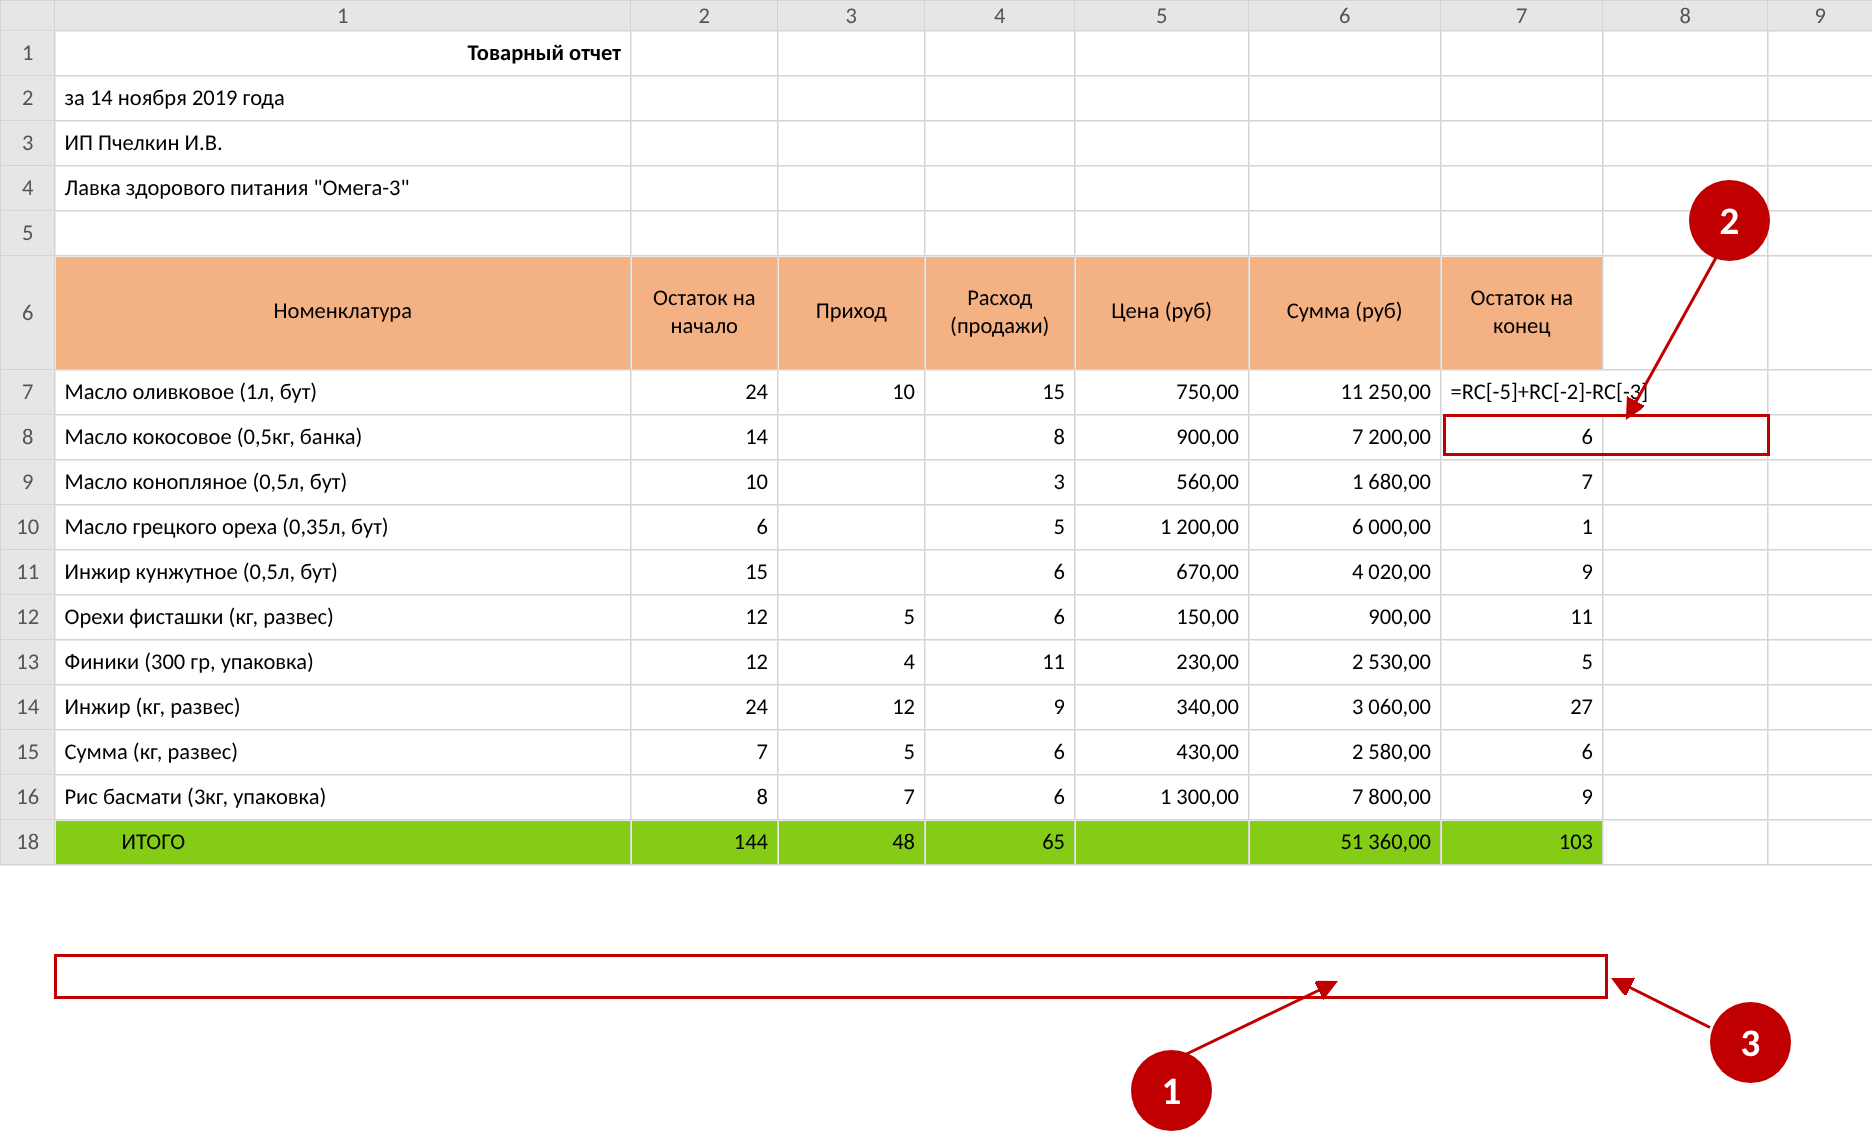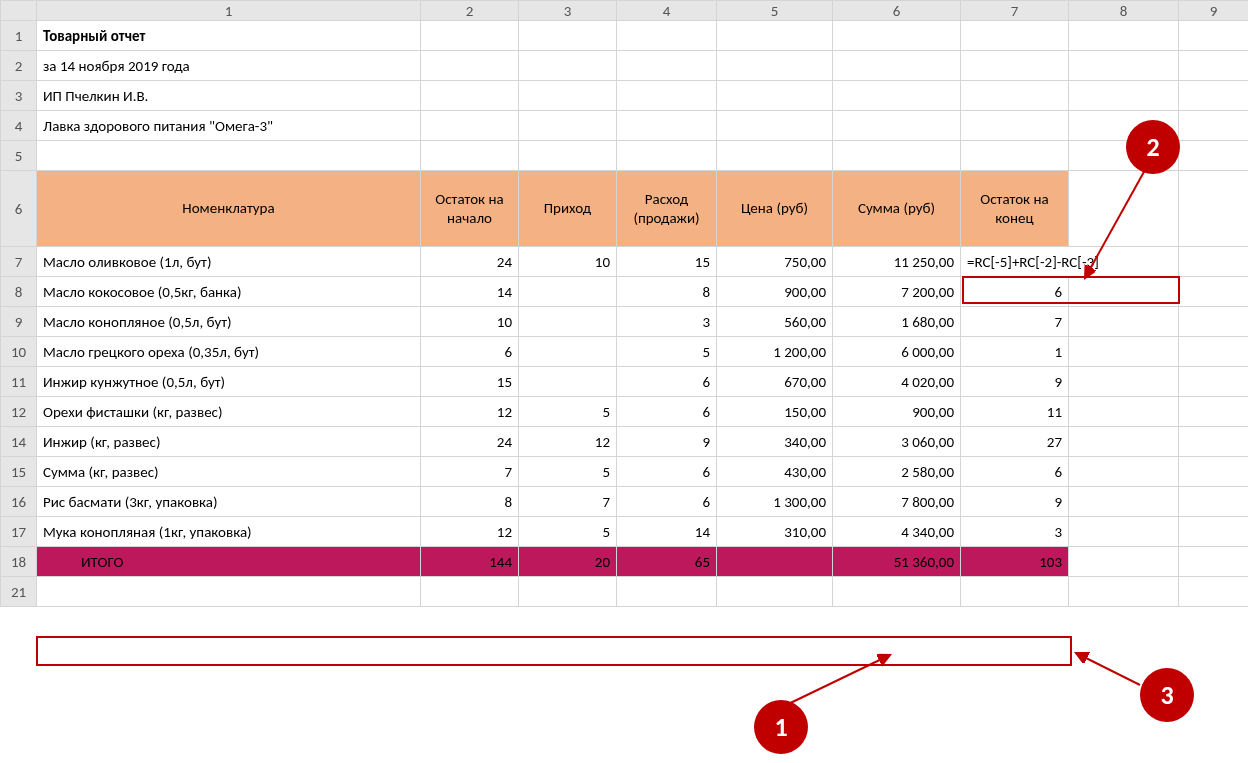--- a/index.html
+++ b/index.html
@@ -49,26 +49,26 @@
   tr.data th, tr.data td { height: 30px; }
   
   tr.hdr td.hcell {
     background: #f4b183;
     text-align: center;
     white-space: normal;
     line-height: 1.25;
     color: #000;
   }
   
-  td.title { font-weight: bold; }
+  td.title { font-weight: bold; text-align: right; }
   
   td.num { text-align: right; }
   
   tr.total td.tcell {
-    background: #be185d;
+    background: #84cc16;
     padding-left: 44px;
   }
   
   .formula-box {
     position: absolute;
     border: 2px solid #c00000;
     pointer-events: none;
   }
   .total-box {
     position: absolute;
@@ -269,20 +269,32 @@
         <td class="num">12</td>
         <td class="num">5</td>
         <td class="num">6</td>
         <td class="num">150,00</td>
         <td class="num">900,00</td>
         <td class="num">11</td>
         <td></td>
         <td></td>
       </tr>
       <tr class="data">
+        <th>13</th>
+        <td>Финики (300 гр, упаковка)</td>
+        <td class="num">12</td>
+        <td class="num">4</td>
+        <td class="num">11</td>
+        <td class="num">230,00</td>
+        <td class="num">2 530,00</td>
+        <td class="num">5</td>
+        <td></td>
+        <td></td>
+      </tr>
+      <tr class="data">
         <th>14</th>
         <td>Инжир (кг, развес)</td>
         <td class="num">24</td>
         <td class="num">12</td>
         <td class="num">9</td>
         <td class="num">340,00</td>
         <td class="num">3 060,00</td>
         <td class="num">27</td>
         <td></td>
         <td></td>
@@ -304,53 +316,29 @@
         <td>Рис басмати (3кг, упаковка)</td>
         <td class="num">8</td>
         <td class="num">7</td>
         <td class="num">6</td>
         <td class="num">1 300,00</td>
         <td class="num">7 800,00</td>
         <td class="num">9</td>
         <td></td>
         <td></td>
       </tr>
-      <tr class="data">
-        <th>17</th>
-        <td>Мука конопляная (1кг, упаковка)</td>
-        <td class="num">12</td>
-        <td class="num">5</td>
-        <td class="num">14</td>
-        <td class="num">310,00</td>
-        <td class="num">4 340,00</td>
-        <td class="num">3</td>
-        <td></td>
-        <td></td>
-      </tr>
       <tr class="data total">
         <th>18</th>
         <td class="tcell">ИТОГО</td>
         <td class="tcell num">144</td>
-        <td class="tcell num">20</td>
+        <td class="tcell num">48</td>
         <td class="tcell num">65</td>
         <td class="tcell num"></td>
         <td class="tcell num">51 360,00</td>
         <td class="tcell num">103</td>
-        <td></td>
-        <td></td>
-      </tr>
-      <tr class="data">
-        <th>21</th>
-        <td></td>
-        <td></td>
-        <td></td>
-        <td></td>
-        <td></td>
-        <td></td>
-        <td></td>
         <td></td>
         <td></td>
       </tr>
     </tbody>
 </table>
 
 <div class="formula-box" style="left:962px; top:276px; width:218px; height:28px;"></div>
 <div class="total-box" style="left:36px; top:636px; width:1036px; height:30px;"></div>
 
 <div class="anno" style="left:754px; top:700px;">1</div>

